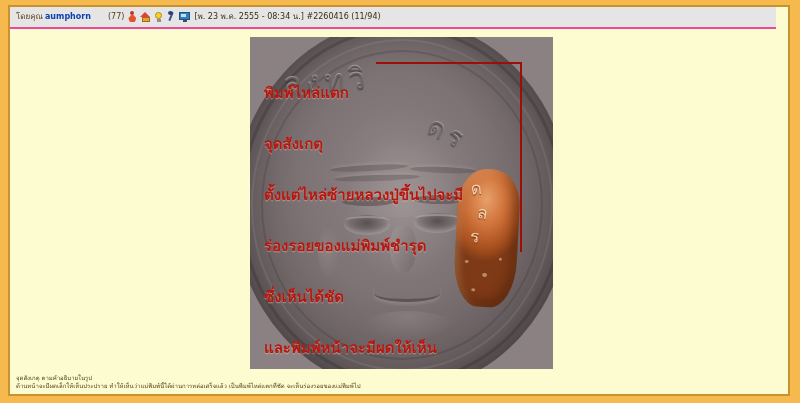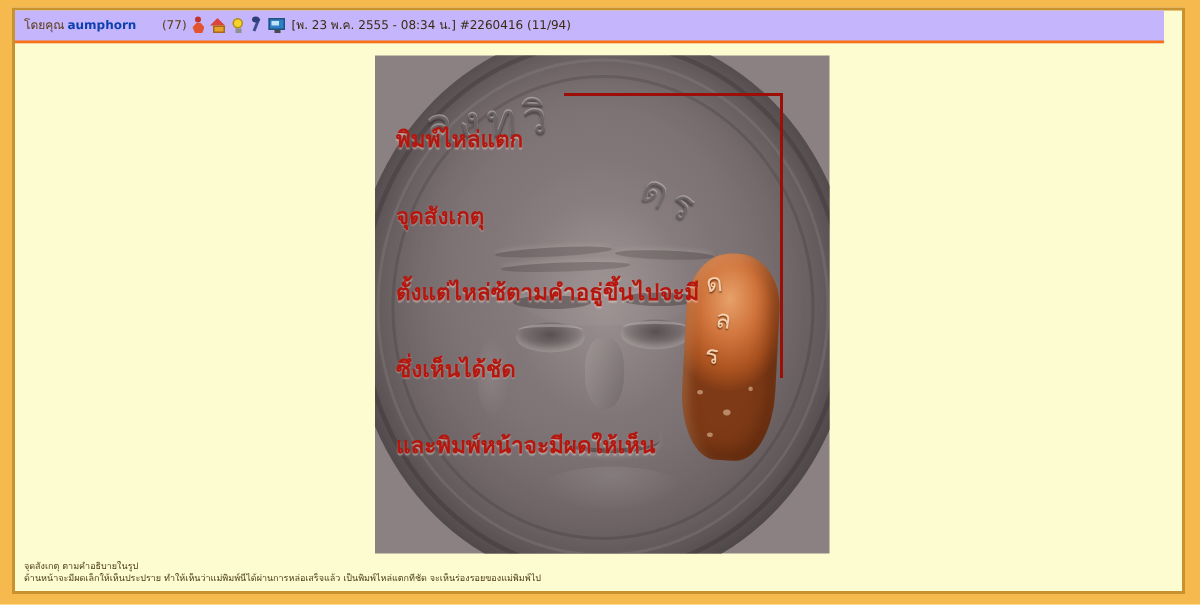--- a/index.html
+++ b/index.html
@@ -26,22 +26,22 @@
     box-sizing: border-box;
   }
 
   
   #post-header {
     position: absolute;
     left: 0;
     top: 0;
     right: 12px;
     height: 22px;
-    background: #c4b5fd;
-    border-bottom: 2px solid #f97316;
+    background: #e5e5e5;
+    border-bottom: 2px solid #ec4899;
     box-sizing: border-box;
     display: flex;
     align-items: center;
     padding: 0 0 0 6px;
     white-space: nowrap;
     overflow: hidden;
   }
   .hdr-text {
     font-size: 8px;
     color: #5b3a12;
@@ -472,21 +472,22 @@
           <span class="cu-speck" style="left:18px;top:120px;width:4px;height:3px;"></span>
         </div>
       </div>
 
       <div id="leader-horizontal"></div>
       <div id="leader-vertical"></div>
 
       <div id="annotation-text">
         <span class="ann-line first">พิมพ์ไหล่แตก</span>
         <span class="ann-line">จุดสังเกตุ</span>
-        <span class="ann-line">ตั้งแต่ไหล่ซ้ตามคำอธู่ขึ้นไปจะมี</span>
+        <span class="ann-line">ตั้งแต่ไหล่ซ้ายหลวงปู่ขึ้นไปจะมี</span>
+        <span class="ann-line">ร่องรอยของแม่พิมพ์ชำรุด</span>
         <span class="ann-line">ซึ่งเห็นได้ชัด</span>
         <span class="ann-line">และพิมพ์หน้าจะมีผดให้เห็น</span>
         
       </div>
     </div>
 
     <div id="post-footer">
       <div class="foot-line">จุดสังเกตุ ตามคำอธิบายในรูป</div>
       <div class="foot-line">ด้านหน้าจะมีผดเล็กให้เห็นประปราย ทำให้เห็นว่าแม่พิมพ์นี้ได้ผ่านการหล่อเสร็จแล้ว เป็นพิมพ์ไหล่แตกที่ชัด จะเห็นร่องรอยของแม่พิมพ์ไป</div>
     </div>

